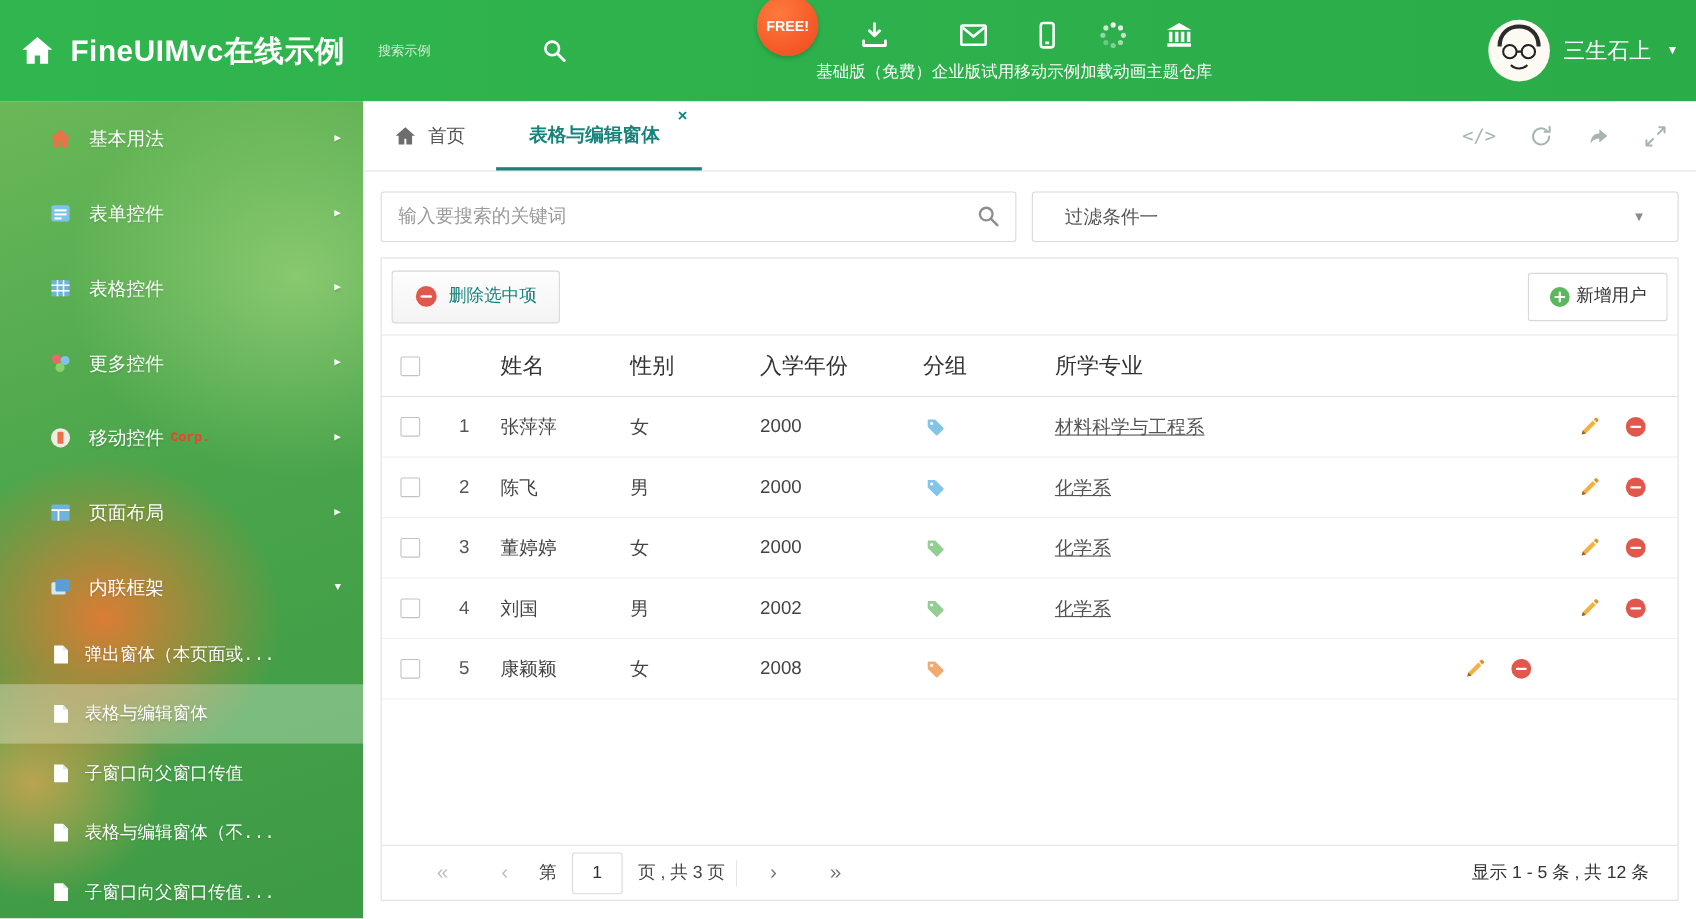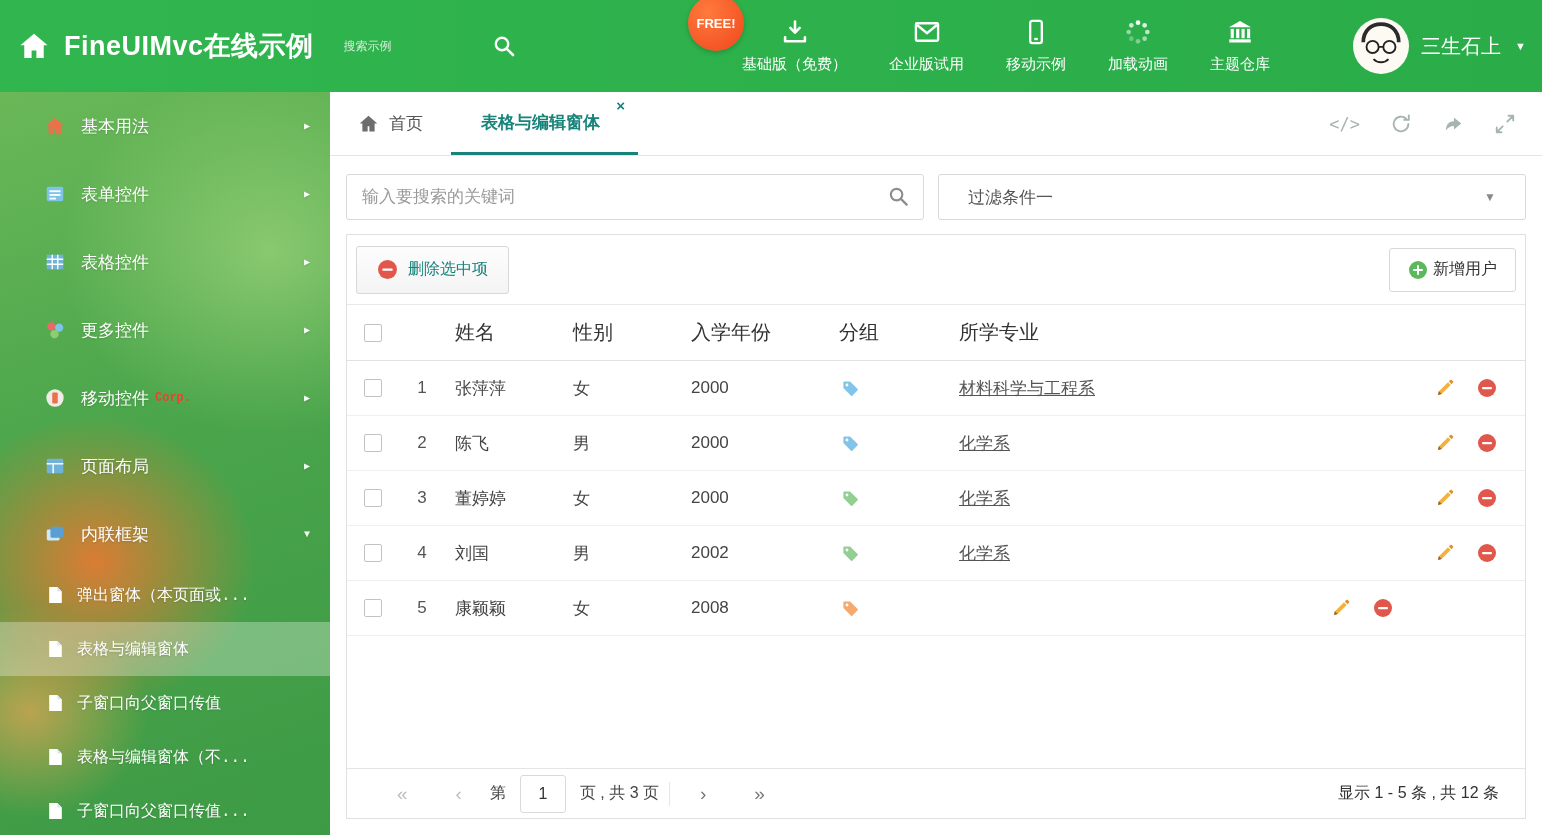--- a/index.html
+++ b/index.html
@@ -21,21 +21,21 @@
     background:transparent; border:none; outline:none; color:#fff;
     font-size:12px; width:150px;
   }
   .hsearch input::placeholder { color:rgba(255,255,255,.78); }
   .free-badge {
     position:absolute; left:688px; top:-5px; width:56px; height:56px; border-radius:50%;
     background:radial-gradient(circle at 35% 30%, #ff7a3c, #f0471d);
     display:flex; align-items:center; justify-content:center;
     font-size:13px; font-weight:bold; color:#fff; box-shadow:0 2px 5px rgba(0,0,0,.2); z-index:7;
   }
-  .hnav { position:absolute; left:742px; top:0; height:92px; display:flex; align-items:center; gap:42px; }
+  .hnav { position:absolute; left:742px; top:0; height:92px; display:flex; align-items:center; }
   .hnav-item { display:flex; flex-direction:column; align-items:center; gap:6px; font-size:15px; cursor:pointer; white-space:nowrap; }
   .huser { position:absolute; right:16px; top:0; height:92px; display:flex; align-items:center; gap:12px; cursor:pointer; }
   .avatar { width:56px; height:56px; border-radius:50%; overflow:hidden; background:#fdfaf3; display:flex; }
   .huser-name { font-size:20px; }
   .huser .caret { font-size:11px; margin-left:2px; }
 
   
   .sidebar {
     position:absolute; top:92px; left:0; width:330px; height:743px; z-index:5; color:#fff;
     background:

